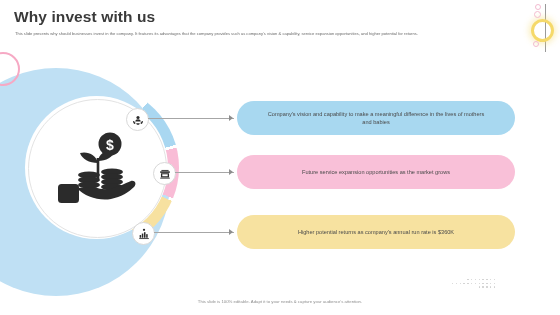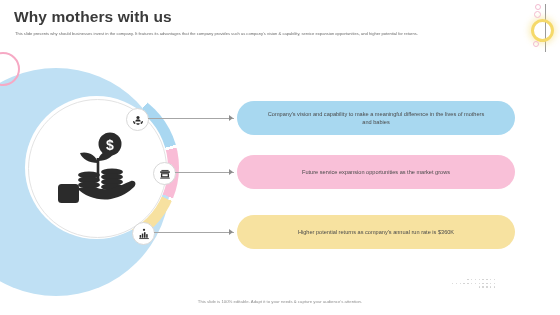--- a/index.html
+++ b/index.html
@@ -255,21 +255,21 @@
       <span style="left: 34.2px; top: 3.6px; background: rgb(207, 207, 207);"></span>
       <span style="left: 38px; top: 3.6px; background: rgb(207, 207, 207);"></span>
       <span style="left: 41.8px; top: 3.6px; background: rgb(207, 207, 207);"></span>
       <span style="left: 26.6px; top: 7.2px; background: rgb(207, 207, 207);"></span>
       <span style="left: 30.4px; top: 7.2px; background: rgb(207, 207, 207);"></span>
       <span style="left: 34.2px; top: 7.2px; background: rgb(207, 207, 207);"></span>
       <span style="left: 38px; top: 7.2px; background: rgb(207, 207, 207);"></span>
       <span style="left: 41.8px; top: 7.2px; background: rgb(207, 207, 207);"></span>
     </div>
 
-  <div class="title">Why mothers with us</div>
+  <div class="title">Why invest with us</div>
   <div class="subtitle">This slide presents why should businesses invest in the company. It features its advantages that the company provides such as company's vision &amp; capability, service expansion opportunities, and higher potential for returns.</div>
 
   <div class="donut">
     <div class="arc arc-blue"></div>
     <div class="arc arc-pink"></div>
     <div class="arc arc-yellow"></div>
     <div class="donut-hole"></div>
     <div class="center-circle">
       <span>
         <svg width="86" height="76" viewBox="0 0 86 76">

